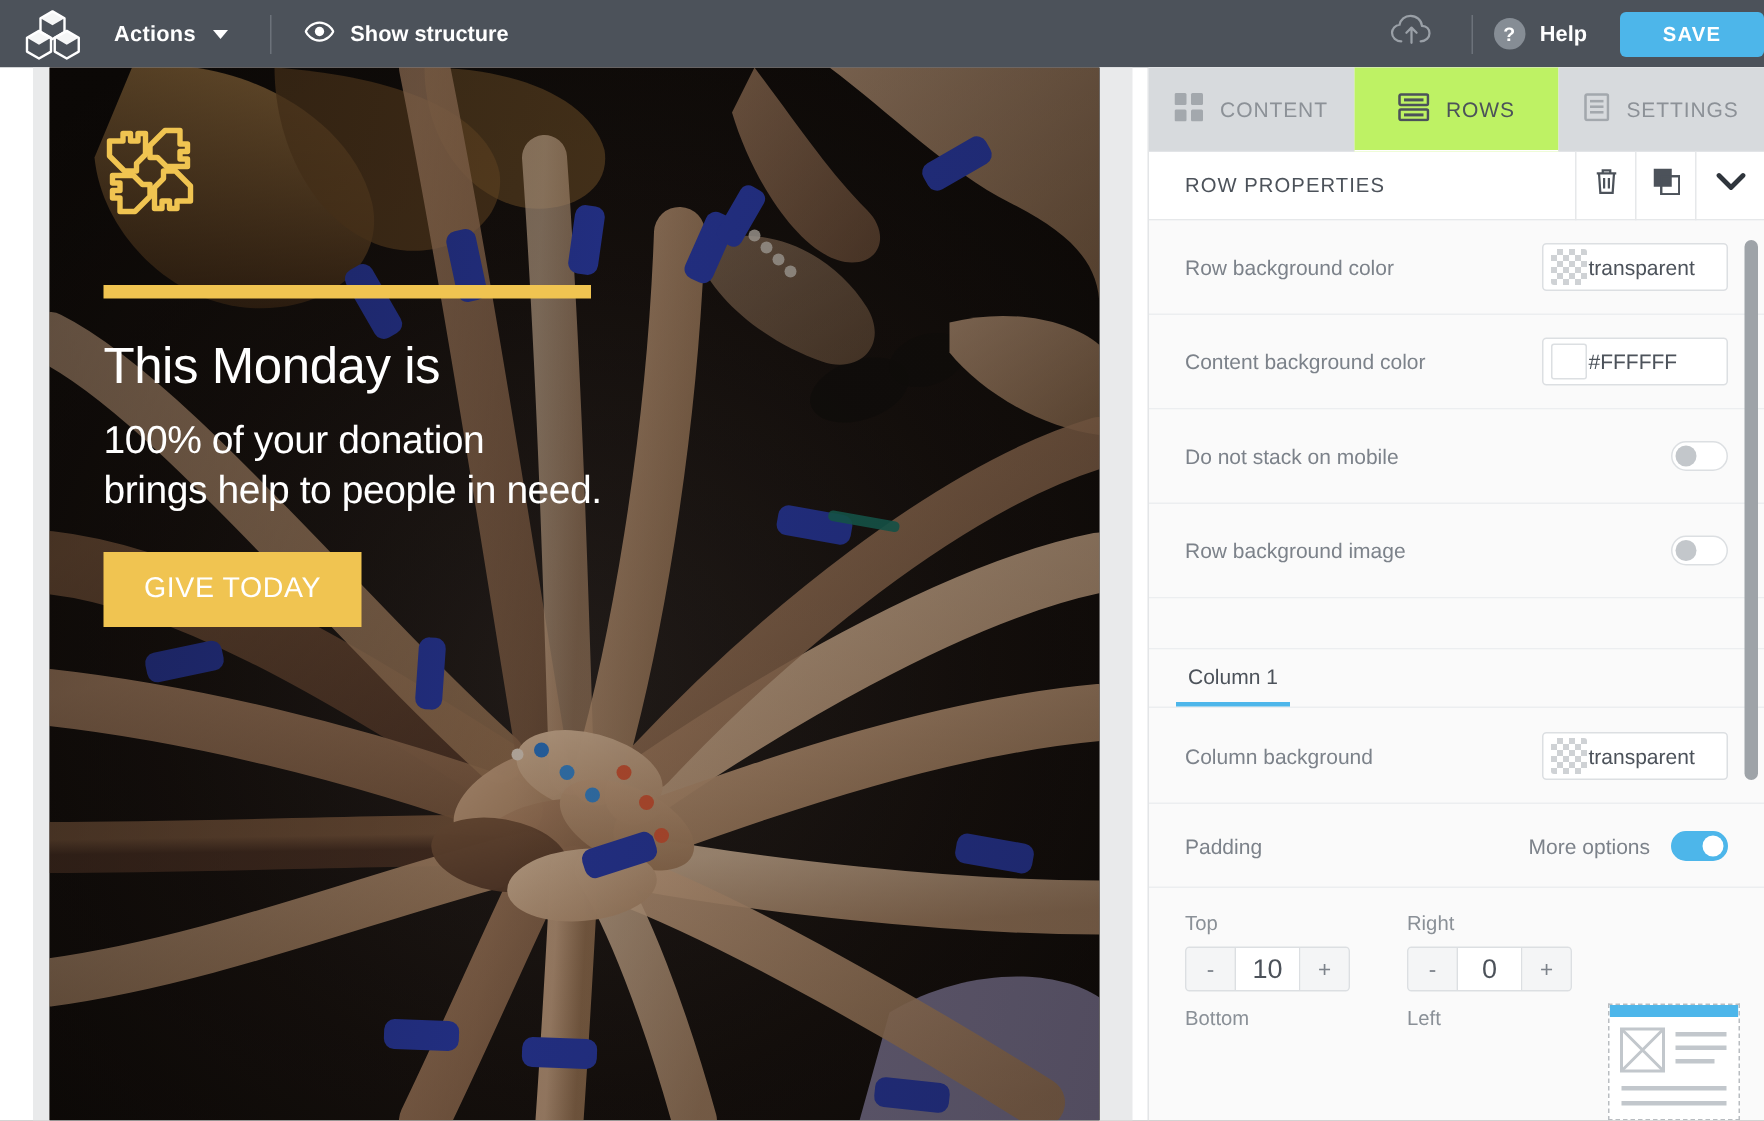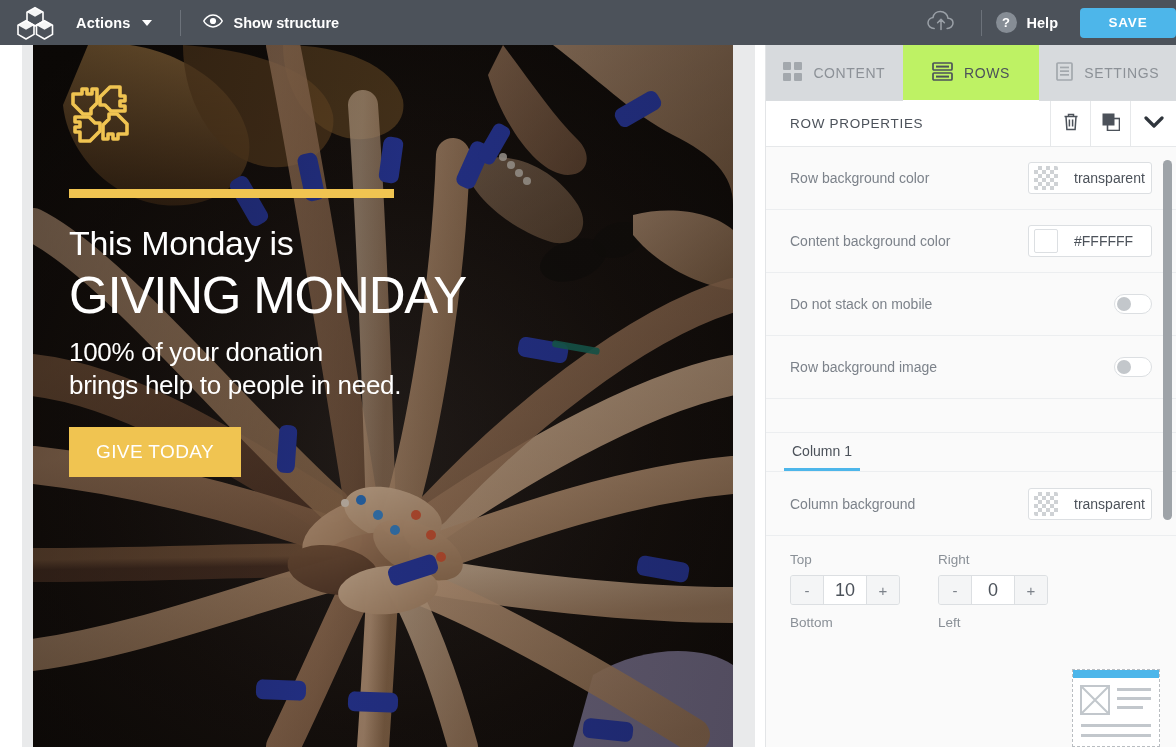--- a/index.html
+++ b/index.html
@@ -138,21 +138,21 @@
     display: flex; align-items: center; justify-content: space-between;
     padding: 0 24px; height: 63px;
     border-bottom: 1px solid #eceef0; background: #fafafa;
   }
   .row.tall { height: 64px; }
   .row-label { font-size: 14px; color: #7c828a; }
   .blank-row { height: 34px; background: #fafafa; border-bottom: 1px solid #eceef0; }
 
   .color-field {
     width: 124px; height: 32px; border: 1px solid #dcdfe2; border-radius: 3px;
-    background: #ffffff; display: flex; align-items: center; gap: 16px; padding: 0 5px;
+    background: #ffffff; display: flex; align-items: center; gap: 1px; padding: 0 5px;
     cursor: pointer;
   }
   .swatch-checker {
     width: 24px; height: 24px; border-radius: 2px;
     background-image:
       linear-gradient(45deg, #cfd2d5 25%, transparent 25%, transparent 75%, #cfd2d5 75%),
       linear-gradient(45deg, #cfd2d5 25%, transparent 25%, transparent 75%, #cfd2d5 75%);
     background-size: 8px 8px;
     background-position: 0 0, 4px 4px;
     background-color: #ffffff;
@@ -405,21 +405,20 @@
               <path d="M58 42 L58 51 L49 51 L49 56 L44 56 L44 51 L39 51 L39 56 L34 56 L34 42 L40 36 L40 31 L48 31 L58 41 Z"></path>
               <path d="M20 58 L11 58 L11 49 L6 49 L6 44 L11 44 L11 39 L6 39 L6 34 L20 34 L26 40 L31 40 L31 48 L21 58 Z"></path>
               <path d="M42 4 L51 4 L51 13 L56 13 L56 18 L51 18 L51 23 L56 23 L56 28 L42 28 L36 22 L31 22 L31 14 L41 4 Z"></path>
             </g>
           </svg>
         </span>
 
         <div class="yellow-rule"></div>
 
         <div class="h-small">This Monday is</div>
-        <div class="h-big">GIVING MONDAY</div>
         <div class="h-sub">
           <div>100% of your donation</div>
           <div>brings help to people in need.</div>
         </div>
         <button class="cta-btn">GIVE TODAY</button>
       </div>
     </div>
   </div>
 
   <div class="panel">
@@ -539,20 +538,29 @@
       </div>
 
       <div class="row tall">
         <span class="row-label">Column background</span>
         <div class="color-field">
           <span class="swatch-checker"></span>
           <span class="color-text">transparent</span>
         </div>
       </div>
 
+      <div class="padding-row">
+        <span class="row-label">Padding</span>
+        <div class="more-opts">
+          <span class="more-opts-label">More options</span>
+          <div class="toggle on">
+            <span class="knob"></span>
+          </div>
+        </div>
+      </div>
 
       <div class="pad-grid">
         <div class="pad-col">
           <div class="pad-label">Top</div>
           <div class="stepper">
             <span class="btn">-</span>
             <span class="val">10</span>
             <span class="btn">+</span>
           </div>
           <div class="pad-label2">Bottom</div>

